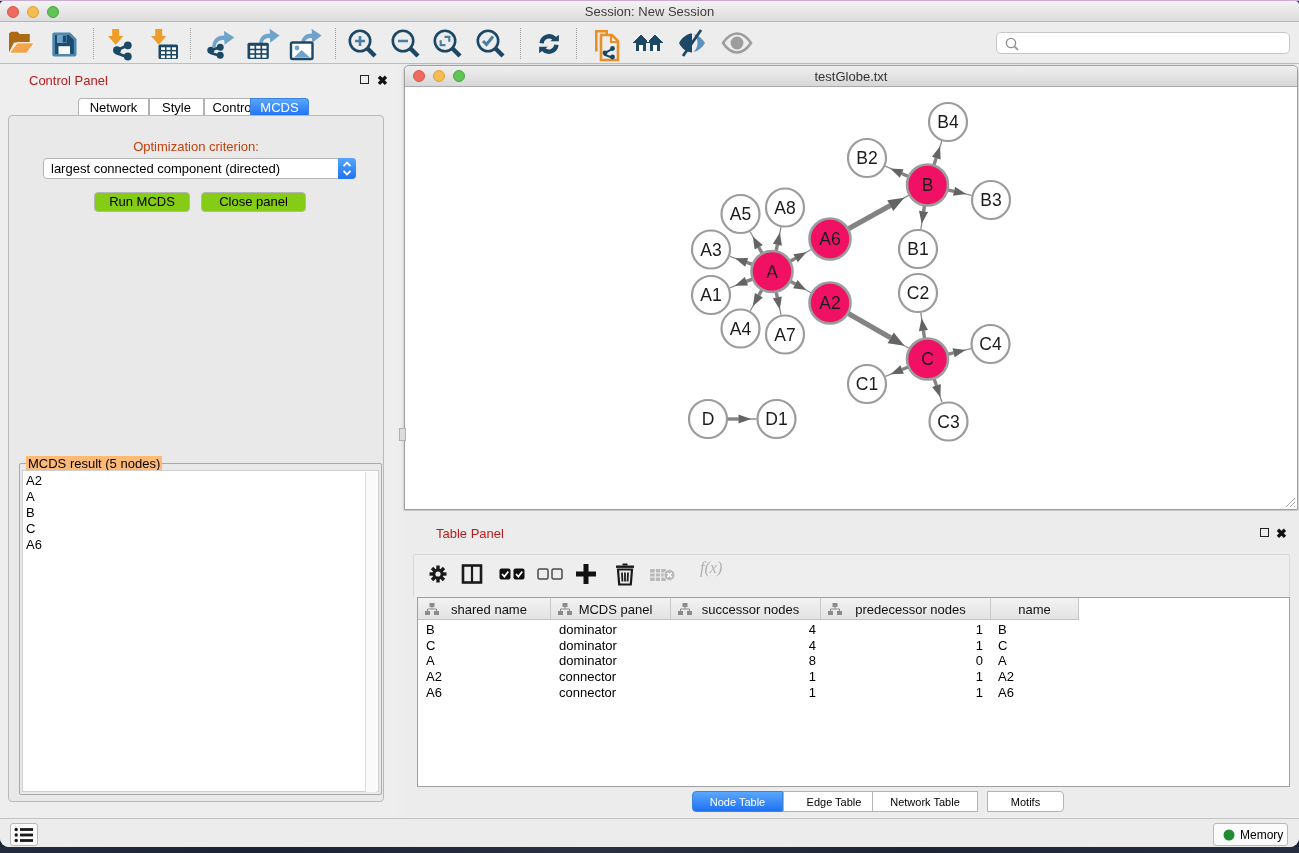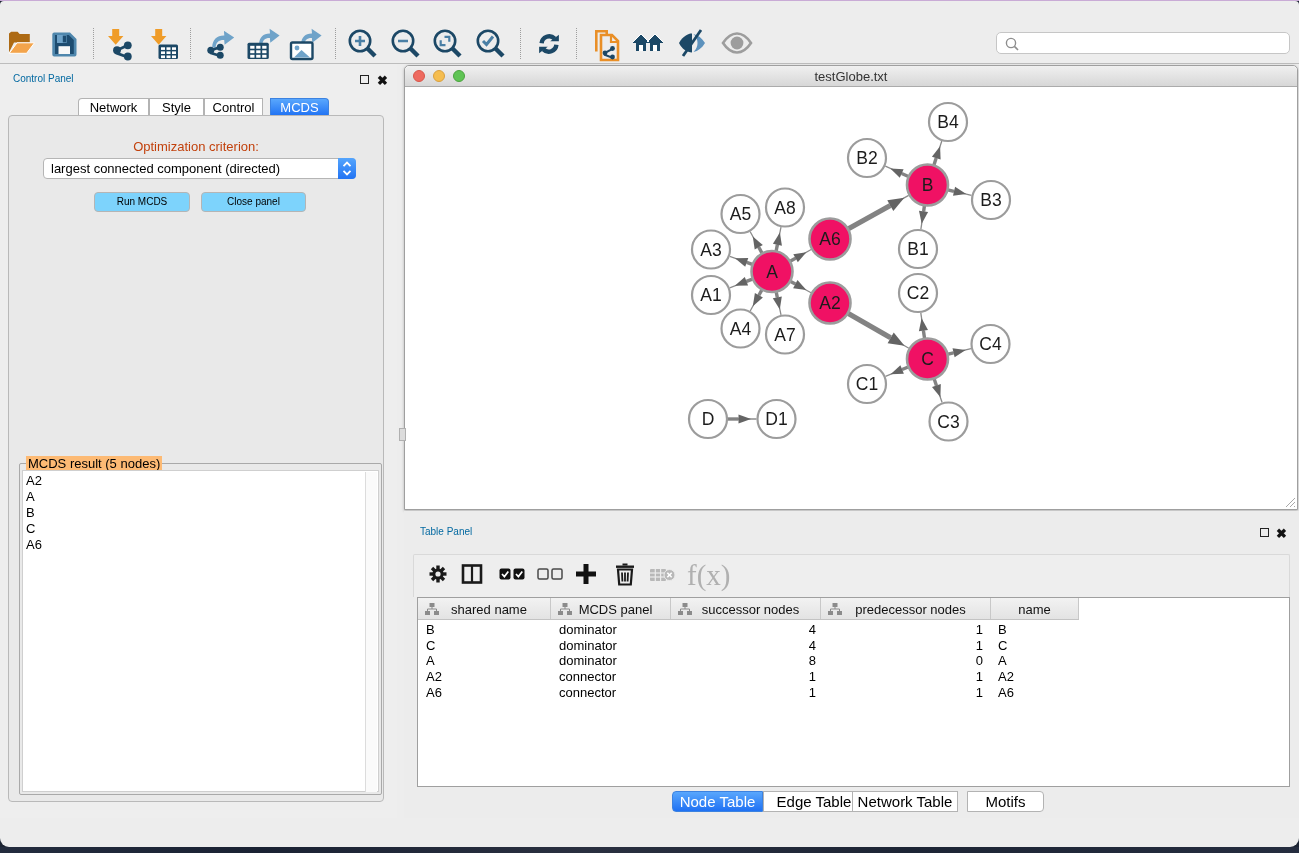--- a/index.html
+++ b/index.html
@@ -10,57 +10,63 @@
 .tl { position:absolute; width:12px; height:12px; border-radius:50%; top:5px; }
 .t1 { left:7px;  background:#ee6a5f; border:1px solid #d8564a; }
 .t2 { left:27px; background:#f5bd4f; border:1px solid #d9a03f; }
 .t3 { left:47px; background:#5fc454; border:1px solid #4ba33f; }
 #title { position:absolute; top:3px; width:100%; text-align:center; font-size:13px; color:#3c3c3c; }
 #toolbar { position:absolute; left:0; top:22px; width:1299px; height:41px; background:#ededed; border-bottom:1px solid #bdbdbd; }
 .sep { position:absolute; top:5px; height:31px; width:0; border-left:1px dotted #9d9d9d; }
 .tbi { position:absolute; top:4px; }
 #searchbox { position:absolute; left:996px; top:9px; width:294px; height:22px; background:#fff; border:1px solid #c6c6c6; border-radius:5px; }
 #leftpanel { position:absolute; left:0; top:63px; width:397px; height:754px; background:#eeeeee; }
-.paneltitle { position:absolute; font-size:10px; color:#0369a1; }
+.paneltitle { position:absolute; font-size:13px; color:#b91c1c;margin-left:16px; }
 .wicon { position:absolute; width:9px; height:9px; border:1.5px solid #222; }
 .xicon { position:absolute; font-size:13px; font-weight:bold; color:#111; line-height:11px; }
 .tab { position:absolute; top:34px; height:18px; background:#fff; border:1px solid #b3b3b3; border-bottom:none; font-size:13px; color:#000; text-align:center; line-height:18px; }
 #cpbody { position:absolute; left:8px; top:51px; width:376px; height:687px; background:#e9e9e9; border:1px solid #b9b9b9; border-radius:4px; }
 #optlabel { position:absolute; left:0; top:23px; width:100%; text-align:center; font-size:13px; color:#c2410c; }
 #dropdown { position:absolute; left:34px; top:42px; width:313px; height:21px; background:#fff; border:1px solid #b5b5b5; border-radius:4px; font-size:13px; color:#000; line-height:19px; padding-left:7px; }
 #dropdown .stepper { position:absolute; right:-1px; top:-1px; width:18px; height:21px; border-radius:0 4px 4px 0; background:linear-gradient(#55a5fd,#2173f3); }
-.btn { position:absolute; top:76px; height:20px; background:#7dd3fc; border:1px solid #b5b5b5; border-radius:4px; font-size:10px; color:#000; text-align:center; line-height:18px; }
+.btn { position:absolute; top:76px; height:20px; background:#84cc16; border:1px solid #b5b5b5; border-radius:4px; font-size:13px; color:#000; text-align:center; line-height:18px; }
 #mcdsbox { position:absolute; left:10px; top:347px; width:363px; height:332px; border:1px solid #a9a9a9; border-radius:2px; }
 #mcdslegend { position:absolute; left:6px; top:-8px; background:#fdba74; font-size:13px; color:#000; padding:0 2px; }
 #mcdslist { position:absolute; left:2px; top:6px; width:357px; height:322px; background:#fff; border:1px solid #cfcfcf; font-size:13px; color:#000; }
 #mcdslist .sb { position:absolute; right:1px; top:1px; width:12px; height:320px; background:#fafafa; border-left:1px solid #dcdcdc; }
 #mcdslist ul { list-style:none; padding:2px 0 0 3px; }
 #mcdslist li { height:16px; line-height:16px; }
 #netwin { position:absolute; left:404px; top:64px; width:894px; height:445px; background:#fff; border:1px solid #9f9f9f; border-radius:5px 5px 0 0; box-shadow:0 1px 3px rgba(0,0,0,0.25); }
 #nettitle { position:absolute; left:0; top:0; width:100%; height:21px; background:linear-gradient(#f0f0f0,#d7d7d7); border-bottom:1px solid #ababab; border-radius:5px 5px 0 0; }
 #nettitle .txt { position:absolute; top:3px; width:100%; text-align:center; font-size:13px; color:#333; }
 .graph { position:absolute; left:0px; top:22px; }
 #tablepanel { position:absolute; left:404px; top:510px; width:895px; height:307px; background:#ececec; }
 .ttbi { position:absolute; }
 #datatable { position:absolute; left:13px; top:86px; width:873px; height:190px; background:#fff; border:1px solid #9f9f9f; font-size:13px; }
 #thead { position:absolute; left:0; top:0; height:22px; background:linear-gradient(#f2f2f2,#e3e3e3); border-bottom:1px solid #c3c3c3; }
 .th { position:absolute; top:0; height:21px; border-right:1px solid #c8c8c8; }
 .th .lbl { position:absolute; top:4px; width:100%; text-align:center; font-size:13px; color:#111; }
 .cell { position:absolute; font-size:13px; color:#000; height:16px; line-height:16px; }
 #bottomtabs { position:absolute; left:0; top:0; }
-.btab { position:absolute; top:0; height:21px; background:#fff; border:1px solid #b3b3b3; font-size:15px; color:#000; text-align:center; line-height:20px; }
+.btab { position:absolute; top:0; height:21px; background:#fff; border:1px solid #b3b3b3; font-size:11px; color:#000; text-align:center; line-height:20px;margin-left:20px; }
 #statusbar { position:absolute; left:0; top:817px; width:1299px; height:30px; background:#ececec; border-top:1px solid #c3c3c3; }
 #listbtn { position:absolute; left:10px; top:4px; width:28px; height:23px; background:#fbfbfb; border:1px solid #b9b9b9; border-radius:3px; }
 #membtn { position:absolute; left:1213px; top:4px; width:75px; height:23px; background:#fbfbfb; border:1px solid #b9b9b9; border-radius:3px; font-size:12px; color:#000; }
 #wallpaper { position:absolute; left:0; top:847px; width:1299px; height:6px; background:linear-gradient(90deg,#232c3e,#1a2233 20%,#2a3040 45%,#1d2535 70%,#252d3f); }
 </style>
 </head>
 <body>
 <div style="position:absolute;left:0;top:0;width:1299px;height:1px;background:#c9abd6;z-index:50"></div>
 <div id="app">
+ <div id="titlebar">
+  <div class="tl t1"></div>
+      <div class="tl t2"></div>
+      <div class="tl t3"></div>
+  <div id="title">Session: New Session</div>
+ </div>
  <div id="toolbar">
   <div class="sep" style="left:93px"></div>
   <div class="sep" style="left:190px"></div>
   <div class="sep" style="left:335px"></div>
   <div class="sep" style="left:520px"></div>
   <div class="sep" style="left:576px"></div>
   <svg class="tbi" style="left:8px;top:8px" width="28" height="24" viewBox="0 0 28 24">
     <path d="M1 21.5 V2.6 L3.2 0.8 h6.4 l2 2.2 h10.2 V11.5 H6 z" fill="#ad6a14"></path>
     <path d="M9 11.8 H26.5 L18.6 22.3 H1.2 z" fill="#f3a44c" stroke="#fff" stroke-width="1"></path>
   </svg>
@@ -196,21 +202,21 @@
         </svg>
       </div>
  </div>
  <div id="leftpanel">
   <div class="paneltitle" style="left:13px;top:9px">Control Panel</div>
   <div class="wicon" style="left:360px;top:11px"></div>
   <div class="xicon" style="left:377px;top:11px">✖</div>
   <div class="tab" style="left:78px;width:71px;border-radius:4px 0 0 0">Network</div>
   <div class="tab" style="left:149px;width:55px">Style</div>
   <div class="tab" style="left:204px;width:59px">Control</div>
-  <div class="tab" style="left:270px;width:59px;background:linear-gradient(#59a7fd,#1f71f3);color:#fff;border-color:#3c82e0;border-radius:0 4px 0 0">MCDS</div>
+  <div class="tab" style="left:250px;width:59px;background:linear-gradient(#59a7fd,#1f71f3);color:#fff;border-color:#3c82e0;border-radius:0 4px 0 0">MCDS</div>
   <div id="cpbody">
    <div id="optlabel">Optimization criterion:</div>
    <div id="dropdown">largest connected component (directed)
      <div class="stepper"><svg width="18" height="21" viewBox="0 0 18 21">
               <path d="M5.5 8.2 L9 4.6 l3.5 3.6" fill="none" stroke="#fff" stroke-width="1.8"></path>
               <path d="M5.5 12.8 L9 16.4 l3.5 -3.6" fill="none" stroke="#fff" stroke-width="1.8"></path>
             </svg></div>
    </div>
    <div class="btn" style="left:85px;width:96px">Run MCDS</div>
    <div class="btn" style="left:192px;width:105px">Close panel</div>
@@ -400,21 +406,21 @@
           <line x1="0" y1="9" x2="16" y2="9"></line>
           <line x1="5.3" y1="1" x2="5.3" y2="13"></line>
           <line x1="10.6" y1="1" x2="10.6" y2="13"></line>
         </g>
     <circle cx="19.5" cy="7" r="5.5" fill="#b8b8b8" stroke="#ececec" stroke-width="1"></circle>
     <g stroke="#fff" stroke-width="1.6">
           <line x1="17.3" y1="4.8" x2="21.7" y2="9.2"></line>
           <line x1="21.7" y1="4.8" x2="17.3" y2="9.2"></line>
         </g>
   </svg>
-  <div class="ttbi" style="left:283px;top:48px;font-family:'Liberation Serif',serif;font-size:29px;color:#b0b0b0">f(x)</div>
+  <div class="ttbi" style="left:296px;top:48px;font-family:'Liberation Serif',serif;font-style:italic;font-size:16px;color:#b0b0b0">f(x)</div>
   <div id="datatable">
    <div id="thead" style="width:661px">
     <div class="th" style="left:0;width:133px">
             <svg width="14" height="12" viewBox="0 0 14 12" style="position:absolute;left:7px;top:5px">
               <g fill="#8b8b8b">
                 <rect x="4.5" y="0" width="5" height="4"></rect>
                 <rect x="0" y="8" width="5" height="4"></rect>
                 <rect x="9" y="8" width="5" height="4"></rect>
               </g>
               <path d="M7 4 v2 M2.5 8 V6 h9 V8" fill="none" stroke="#8b8b8b"></path>
@@ -484,14 +490,34 @@
    <div class="cell" style="left:403px;top:86.80000000000001px;width:162px;text-align:right">1</div>
    <div class="cell" style="left:580px;top:86.80000000000001px">A6</div>
   </div>
  </div>
  <div id="bottomtabs">
   <div class="btab" style="left:672px;top:790px;width:91px;background:linear-gradient(#59a7fd,#1f71f3);color:#fff;border-color:#3c82e0;border-radius:4px 0 0 4px">Node Table</div>
   <div class="btab" style="left:763px;top:790px;width:102px">Edge Table</div>
   <div class="btab" style="left:852px;top:790px;width:106px">Network Table</div>
   <div class="btab" style="left:967px;top:790px;width:77px;border-radius:0 4px 4px 0">Motifs</div>
  </div>
+ <div id="statusbar">
+  <div id="listbtn">
+        <svg width="20" height="16" viewBox="0 0 20 16" style="position:absolute;left:3px;top:3px">
+          <g fill="#1a1a1a">
+            <circle cx="2.2" cy="2.5" r="1.7"></circle>
+            <circle cx="2.2" cy="8" r="1.7"></circle>
+            <circle cx="2.2" cy="13.5" r="1.7"></circle>
+            <rect x="6" y="1.1" width="13" height="2.8"></rect>
+            <rect x="6" y="6.6" width="13" height="2.8"></rect>
+            <rect x="6" y="12.1" width="13" height="2.8"></rect>
+          </g>
+        </svg>
+      </div>
+  <div id="membtn">
+        <svg width="12" height="12" viewBox="0 0 12 12" style="position:absolute;left:9px;top:5px">
+          <circle cx="6" cy="6" r="5.5" fill="#1d8c33"></circle>
+        </svg>
+        <span style="position:absolute;left:26px;top:4px">Memory</span>
+      </div>
+ </div>
 </div>
 <div id="wallpaper"></div>
 
 </body></html>

